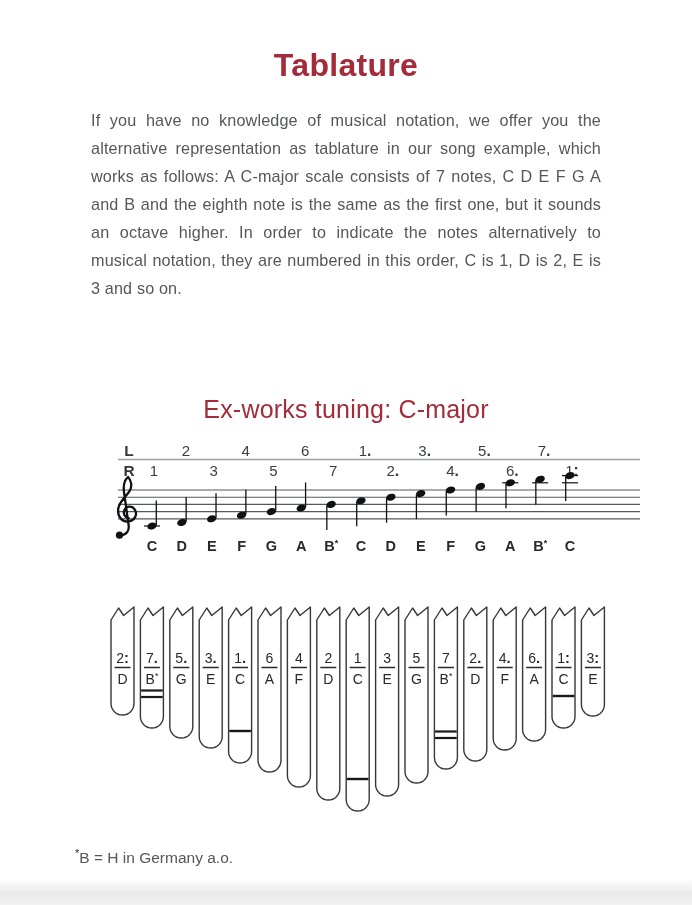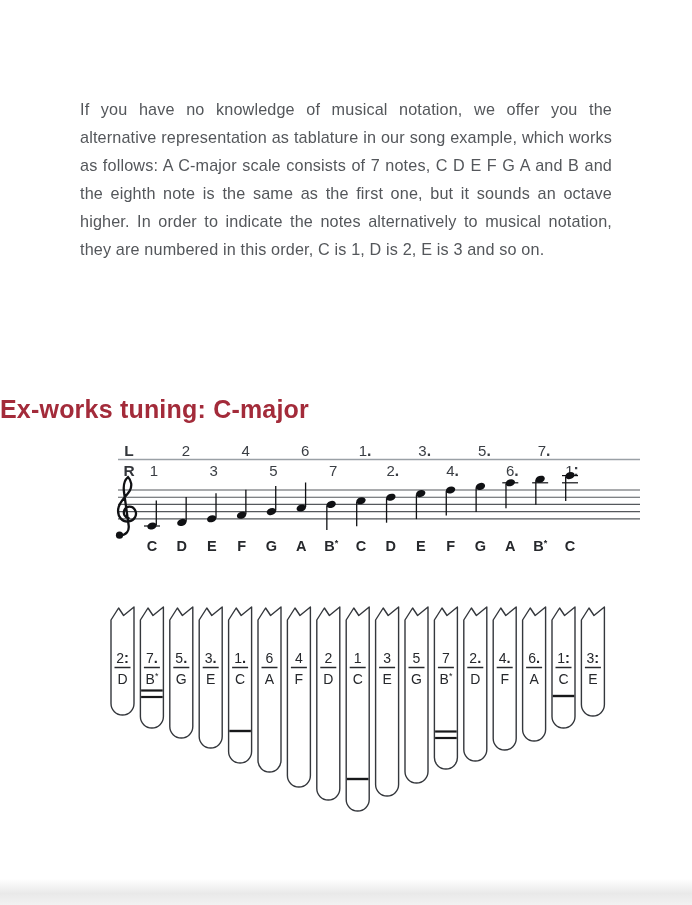--- a/index.html
+++ b/index.html
@@ -6,44 +6,45 @@
   .page{
     position:relative;width:692px;height:905px;background:#ffffff;overflow:hidden;
     font-family:"Liberation Sans",sans-serif;
   }
   .title{
     position:absolute;top:26px;left:0;width:100%;text-align:center;
     font-size:32px;font-weight:700;color:var(--accent);letter-spacing:.3px;
   }
   .copy{position:absolute;left:75px;top:90px;width:542px;}
   .copy p{
-    margin:5px;font-size:16.2px;line-height:28px;text-align:justify;
+    margin:16px;font-size:16.2px;line-height:28px;text-align:justify;
     color:var(--body);letter-spacing:.15px;
   }
   .subtitle{
-    position:absolute;top:374px;left:0;width:100%;
-    font-size:25px;font-weight:700;color:var(--accent);letter-spacing:.2px;
+    position:absolute;top:374px;left:0;width:100%;text-align:center;
+    font-size:25px;font-weight:400;color:var(--accent);letter-spacing:.2px;
   }
   .score-svg{position:absolute;left:75px;top:432px;}
   .kalimba-svg{position:absolute;left:75px;top:598px;}
   svg text{font-family:"Liberation Sans",sans-serif;}
   .footnote{
     position:absolute;left:75px;top:847px;font-size:15.5px;color:var(--body);
   }
   .footnote sup{font-size:11px;vertical-align:6px;color:var(--ink);}
   .page-edge{
     position:absolute;left:0;right:0;top:879px;height:26px;
     background:linear-gradient(180deg,#ffffff 0%,#e9e9e9 55%,#f2f2f2 100%);
   }
 </style>
 </head>
 <body>
 
 <div class="page">
 
+  <h1 class="title">Tablature</h1>
 
   <div class="copy">
     <p>If you have no knowledge of musical notation, we offer you the alternative representation as tablature in our song example, which works as follows: A C-major scale consists of 7 notes, C D E F G A and B and the eighth note is the same as the first one, but it sounds an octave higher. In order to indicate the notes alternatively to musical notation, they are numbered in this order, C is 1, D is 2, E is 3 and so on.</p>
   </div>
 
   <h2 class="subtitle">Ex-works tuning: C-major</h2>
 
   <svg id="score-svg" class="score-svg" width="580" height="135" viewBox="0 0 580 135">
       <text x="54" y="24" text-anchor="middle" font-size="15.5" font-weight="600" fill="#33363B">L</text>
       <text x="54" y="43.5" text-anchor="middle" font-size="15.5" font-weight="600" fill="#33363B">R</text>
@@ -257,16 +258,17 @@
       <text x="488.5" y="65" text-anchor="middle" font-size="14" font-weight="400" fill="#26282C"><tspan>1</tspan><tspan font-weight="700" font-size="14.7">:</tspan></text>
       <text x="488.5" y="86" text-anchor="middle" font-size="14" font-weight="400" fill="#26282C">C</text>
       <g>
         <path d="M506.4,22 L514,10 L519,17.5 L529.4,9 L529.4,106.5 A11.5,11.5 0 0 1 506.4,106.5 Z" fill="#ffffff" stroke="#34373C" stroke-width="1.4" stroke-linejoin="round"></path>
         <line x1="509.9" x2="525.9" y1="69.5" y2="69.5" stroke="#26282C" stroke-width="1.5"></line>
       </g>
       <text x="517.9" y="65" text-anchor="middle" font-size="14" font-weight="400" fill="#26282C"><tspan>3</tspan><tspan font-weight="700" font-size="14.7">:</tspan></text>
       <text x="517.9" y="86" text-anchor="middle" font-size="14" font-weight="400" fill="#26282C">E</text>
     </svg>
 
+  <div class="footnote"><sup>*</sup><span>B = H in Germany a.o.</span></div>
 
   <div class="page-edge"></div>
 
 </div>
 
 </body></html>

